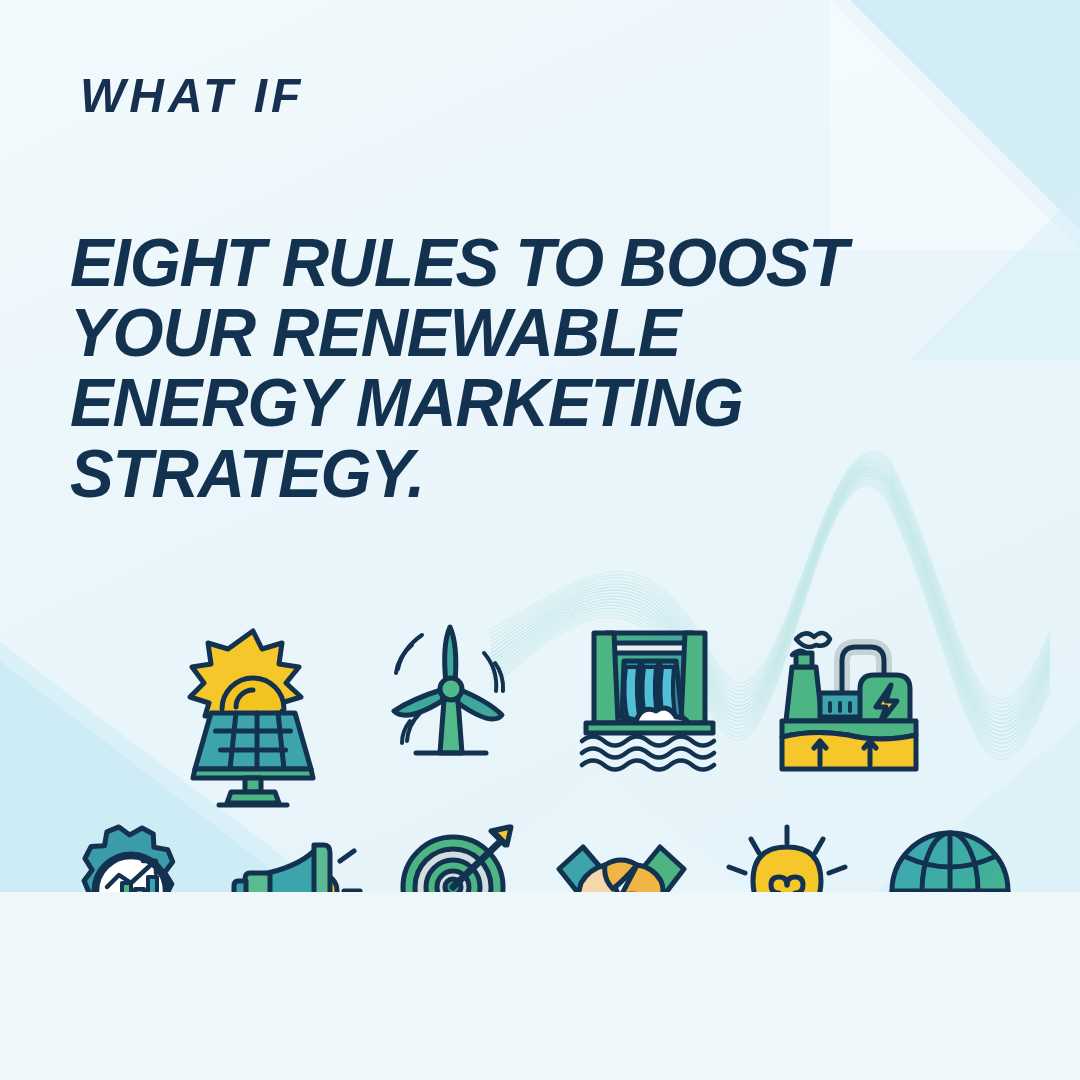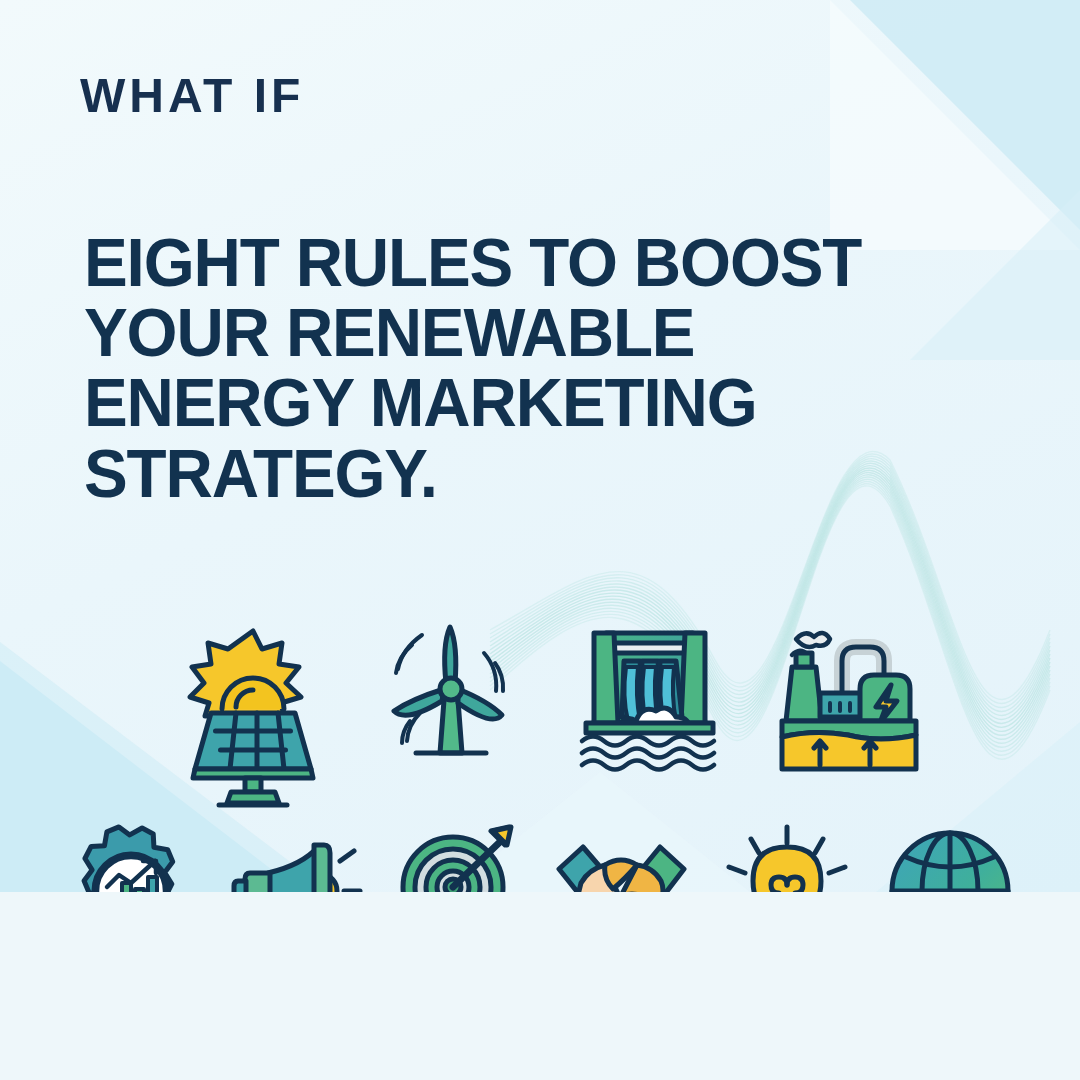--- a/index.html
+++ b/index.html
@@ -13,20 +13,21 @@
   }
 
   
   .poster{
     position:relative;
     width:1080px;
     height:892px;
     overflow:hidden;
     background:
       linear-gradient(155deg,#f2fafc 0%, #eaf6fb 45%, #e4f3fa 100%);
+    font-style: italic;
   }
 
   
   .bg-layer{ position:absolute; inset:0; pointer-events:none; }
 
   .tri{ position:absolute; }
 
   
   .tri-tr-a{
     top:-40px; right:-30px;
@@ -100,21 +101,21 @@
     font-weight:700;
     letter-spacing:4px;
     color:#17304f;
     line-height:1;
     font-family:"Liberation Sans", sans-serif;
   }
 
   
   .headline{
     position:absolute;
-    left:84px; top:230px;
+    left:70px; top:230px;
     width:930px;
   }
   .headline-line{
     display:block;
     font-size:69px;
     line-height:0.96;
     font-weight:700;
     letter-spacing:-1.2px;
     color:#12324f;
     font-family:"Liberation Sans", sans-serif;

